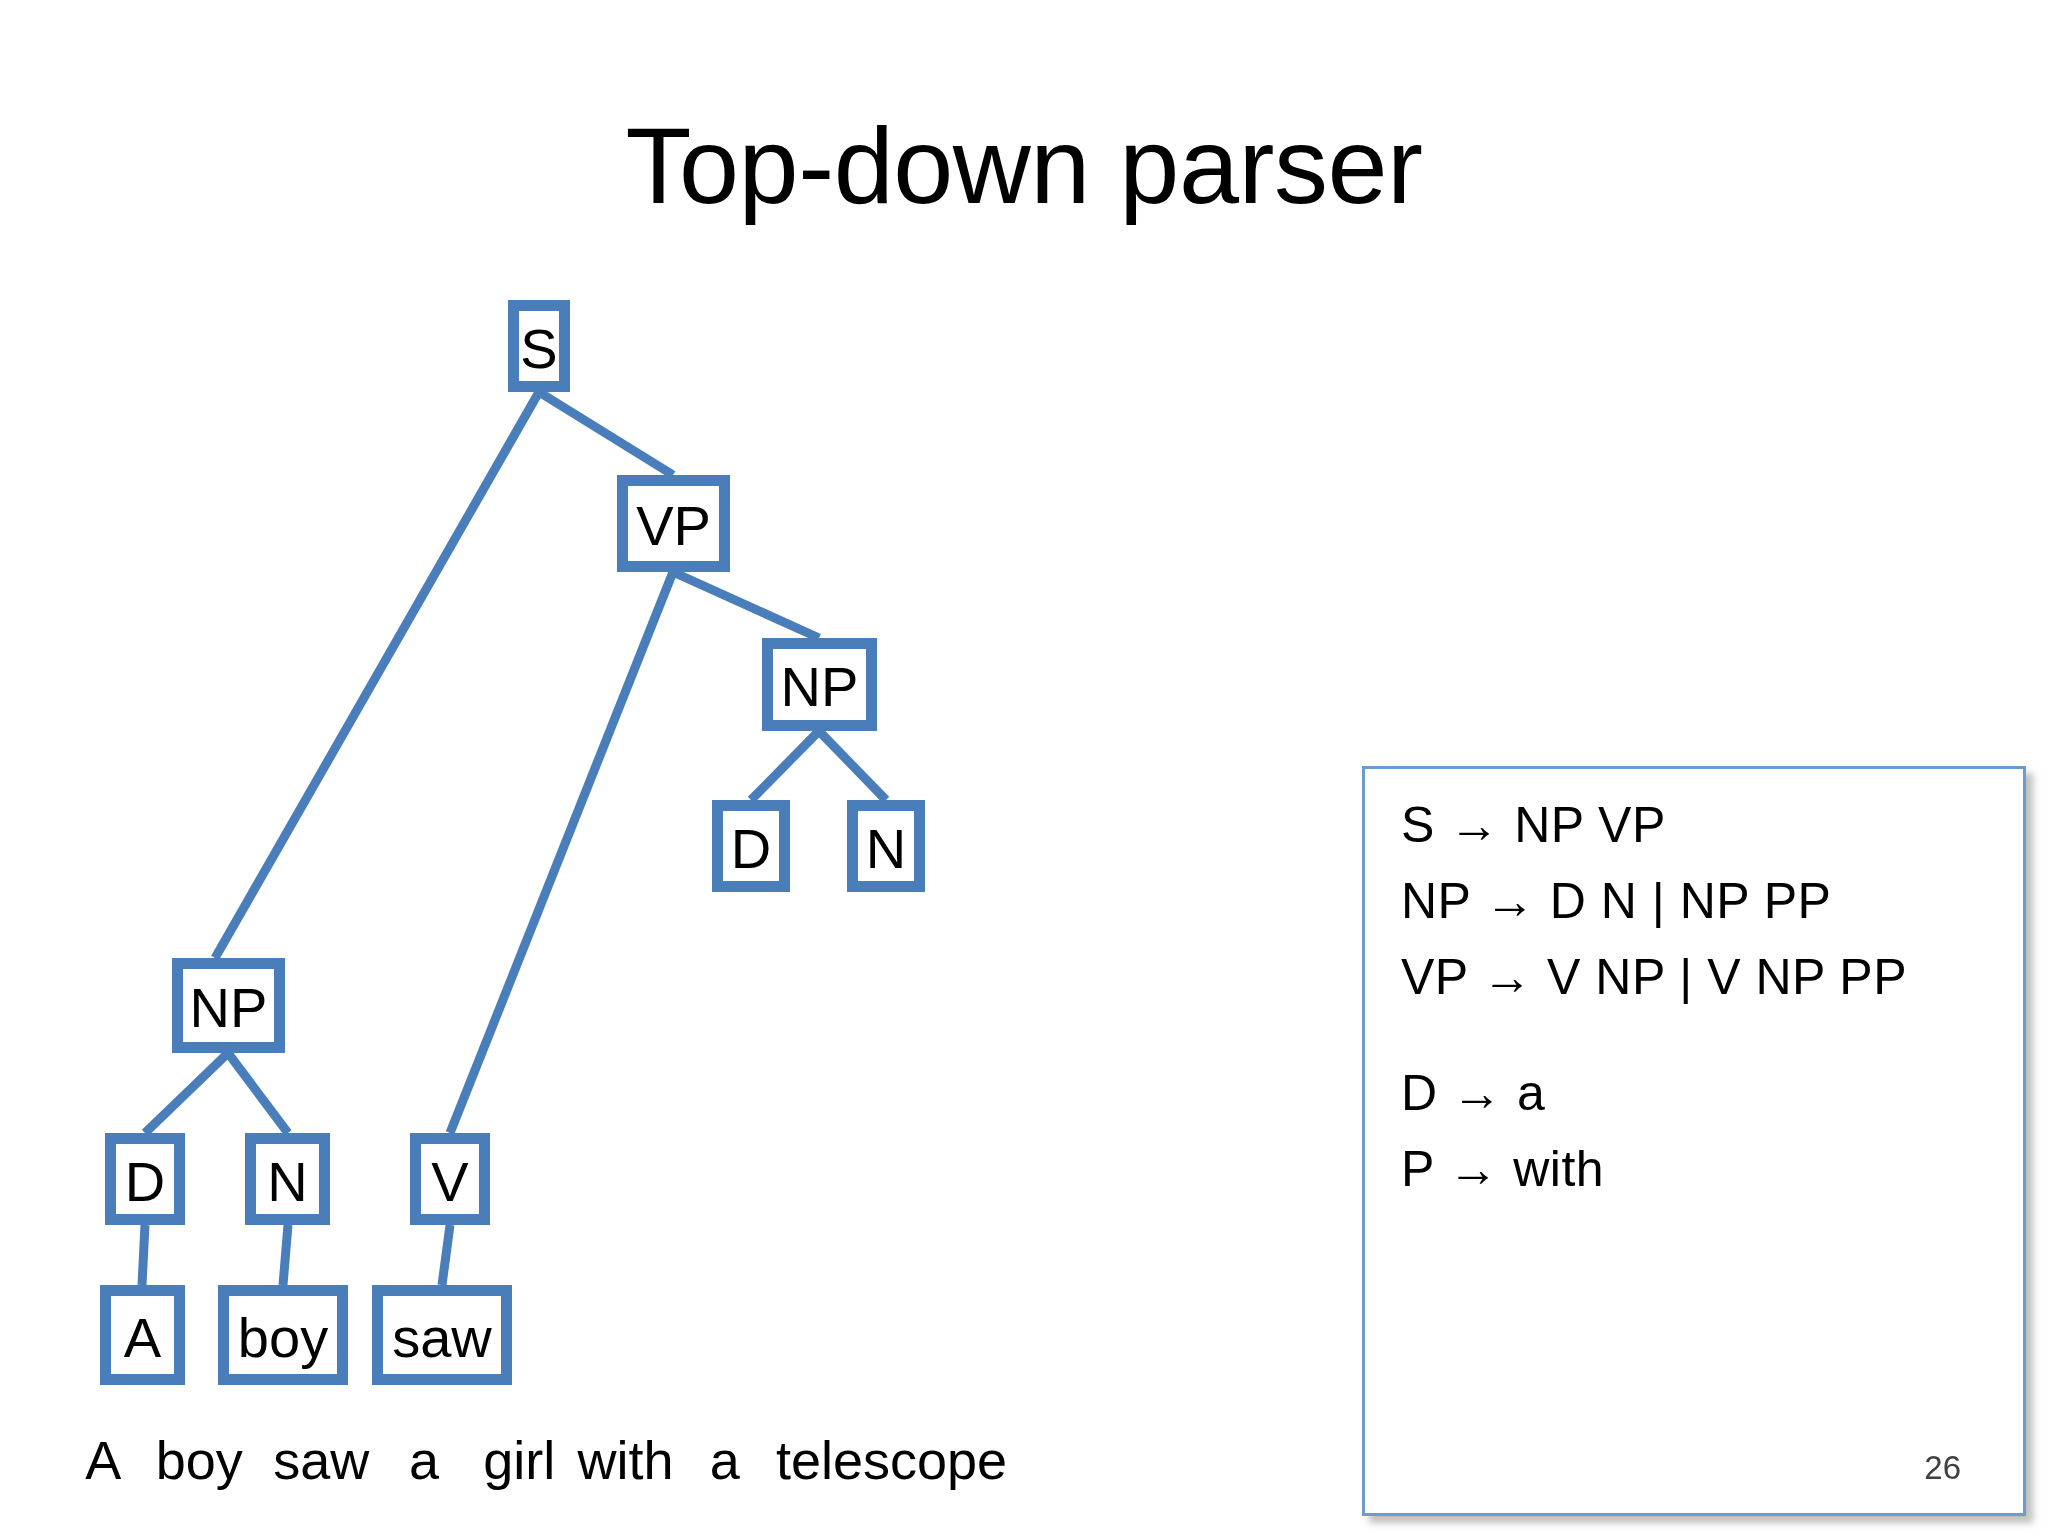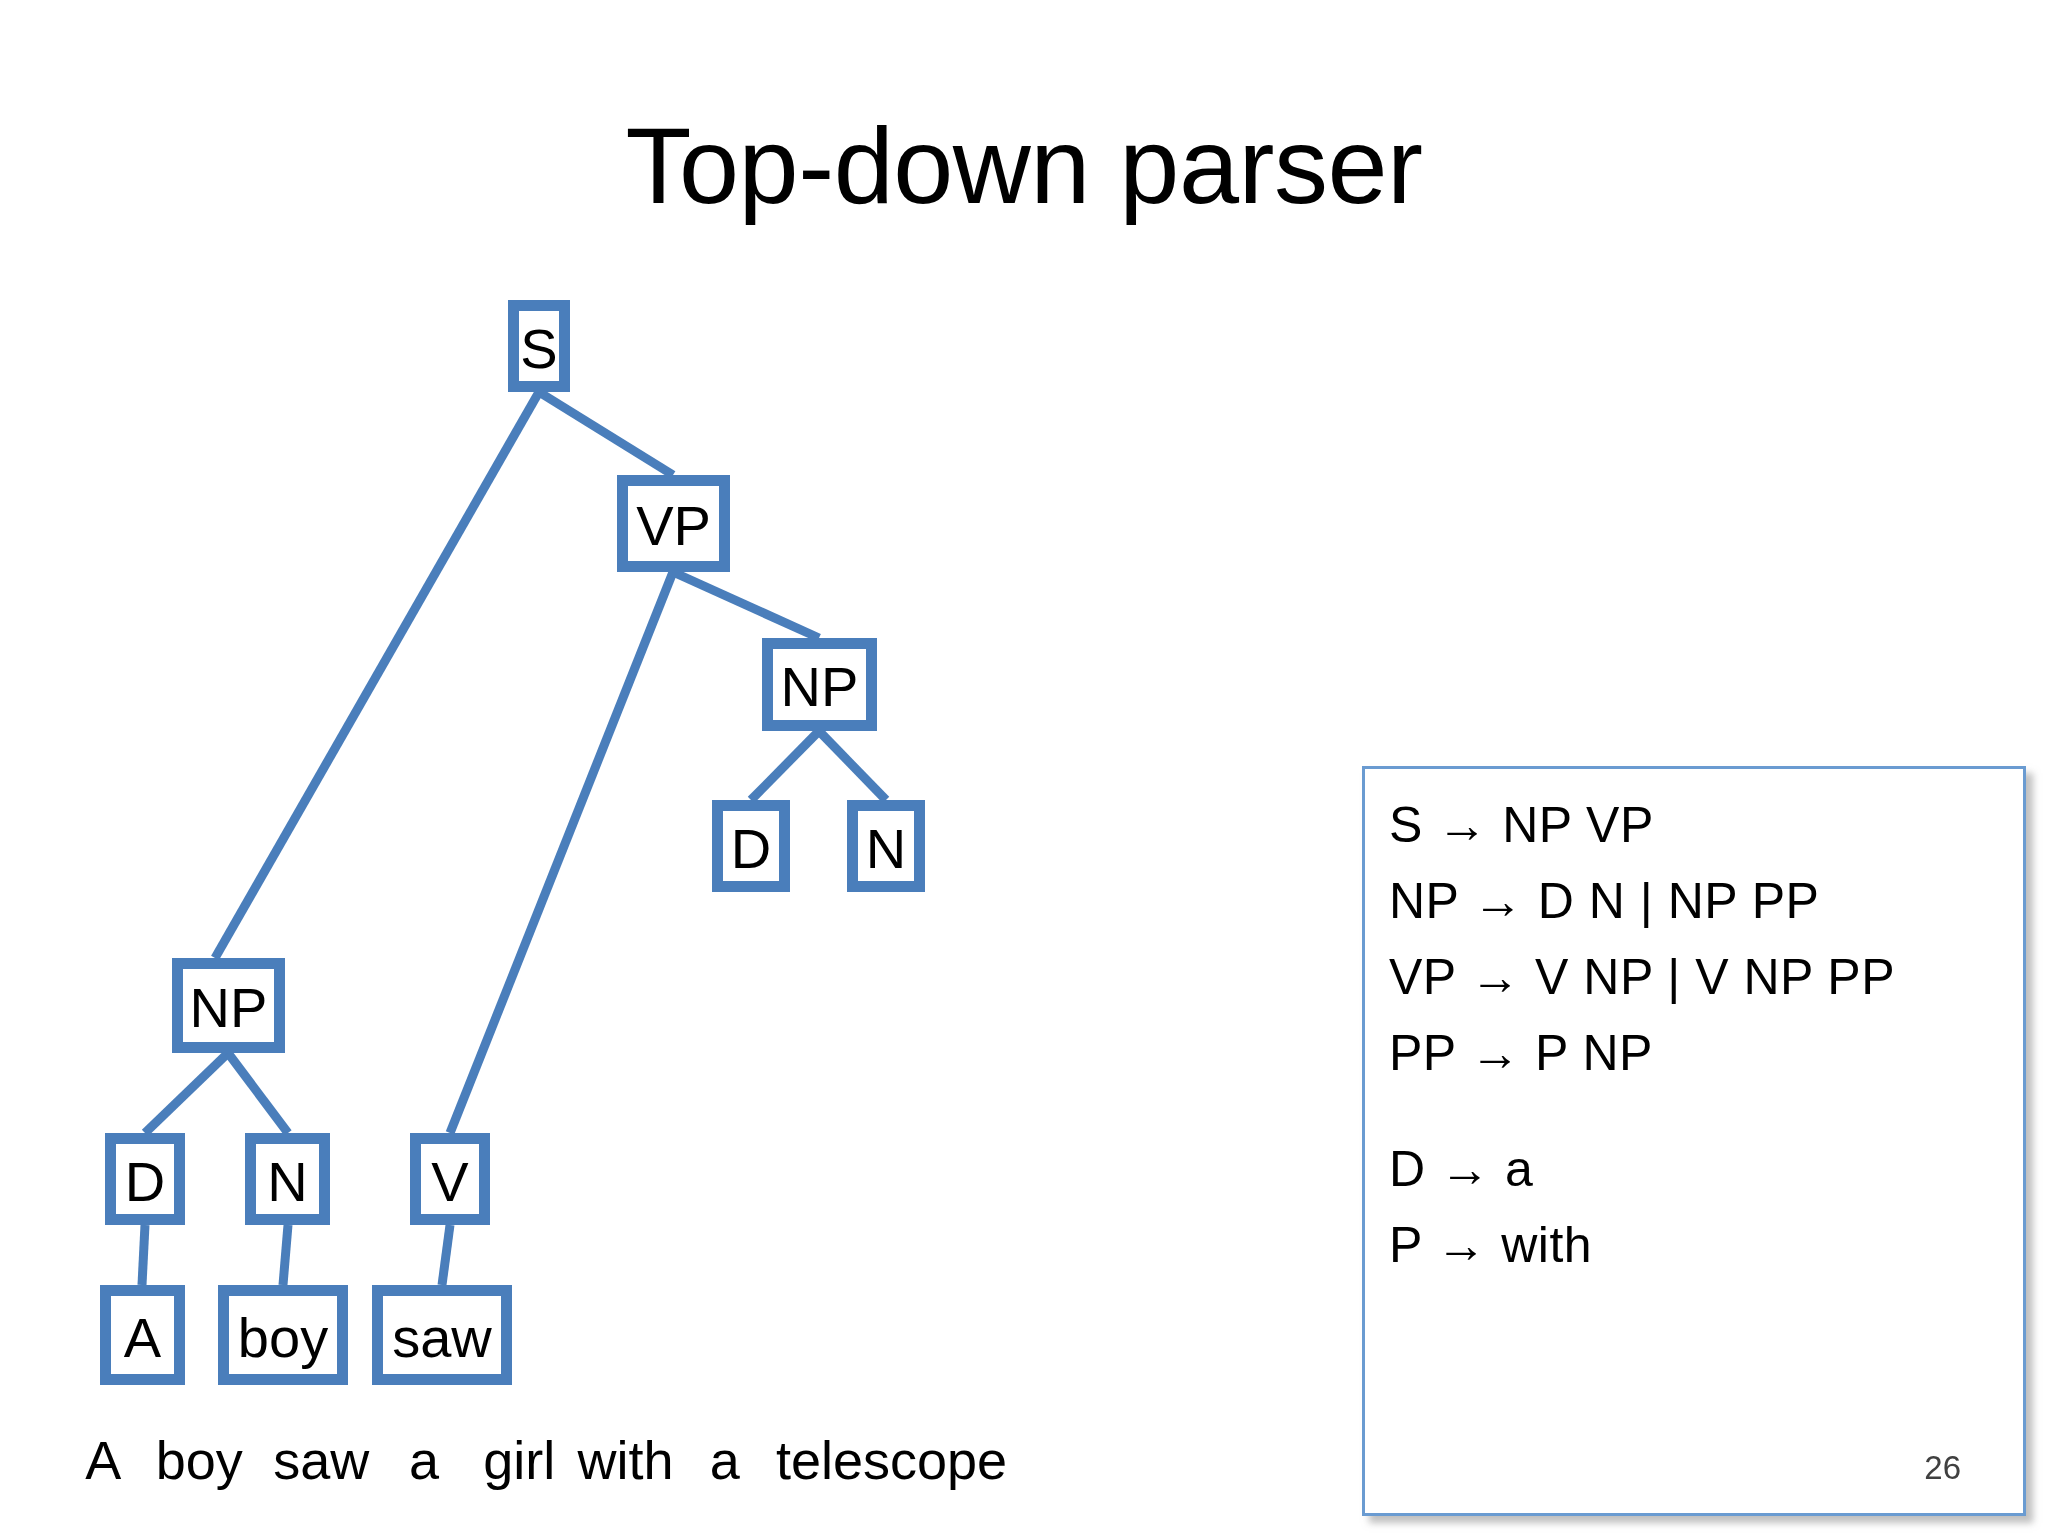--- a/index.html
+++ b/index.html
@@ -80,21 +80,21 @@
   #grammar-panel {
     position: absolute;
     left: 1362px;
     top: 766px;
     width: 664px;
     height: 750px;
     background: #FFFFFF;
     border: 3px solid #6A9BD1;
     box-shadow: 7px 7px 7px rgba(140,140,140,0.55);
     box-sizing: border-box;
-    padding: 18px 0 0 24px;
+    padding: 18px 0 0 36px;
   }
   .grammar-rule {
     font-size: 50px;
     line-height: 76px;
     color: #000000;
     white-space: nowrap;
     letter-spacing: 0.5px;
   }
   .grammar-rule.spacer {
     height: 40px;
@@ -188,19 +188,18 @@
     <div class="sentence-word" style="width: 140px; margin-right: 18px;">with</div>
     <div class="sentence-word" style="width: 78px; margin-right: 22px;">a</div>
     <div class="sentence-word" style="width: 230px; margin-right: 22px; text-align: center;">telescope</div>
   </div>
 
 <div id="grammar-panel">
   <div id="grammar-rules">
       <div class="grammar-rule">S → NP  VP</div>
       <div class="grammar-rule">NP → D  N  |  NP  PP</div>
       <div class="grammar-rule">VP → V  NP  |  V  NP  PP</div>
-      <div class="grammar-rule">PP → P  NP</div>
       <div class="grammar-rule spacer">&nbsp;</div>
       <div class="grammar-rule">D → a</div>
       <div class="grammar-rule">P → with</div>
     </div>
   <div id="page-number">26</div>
 </div>
 
 </body></html>

